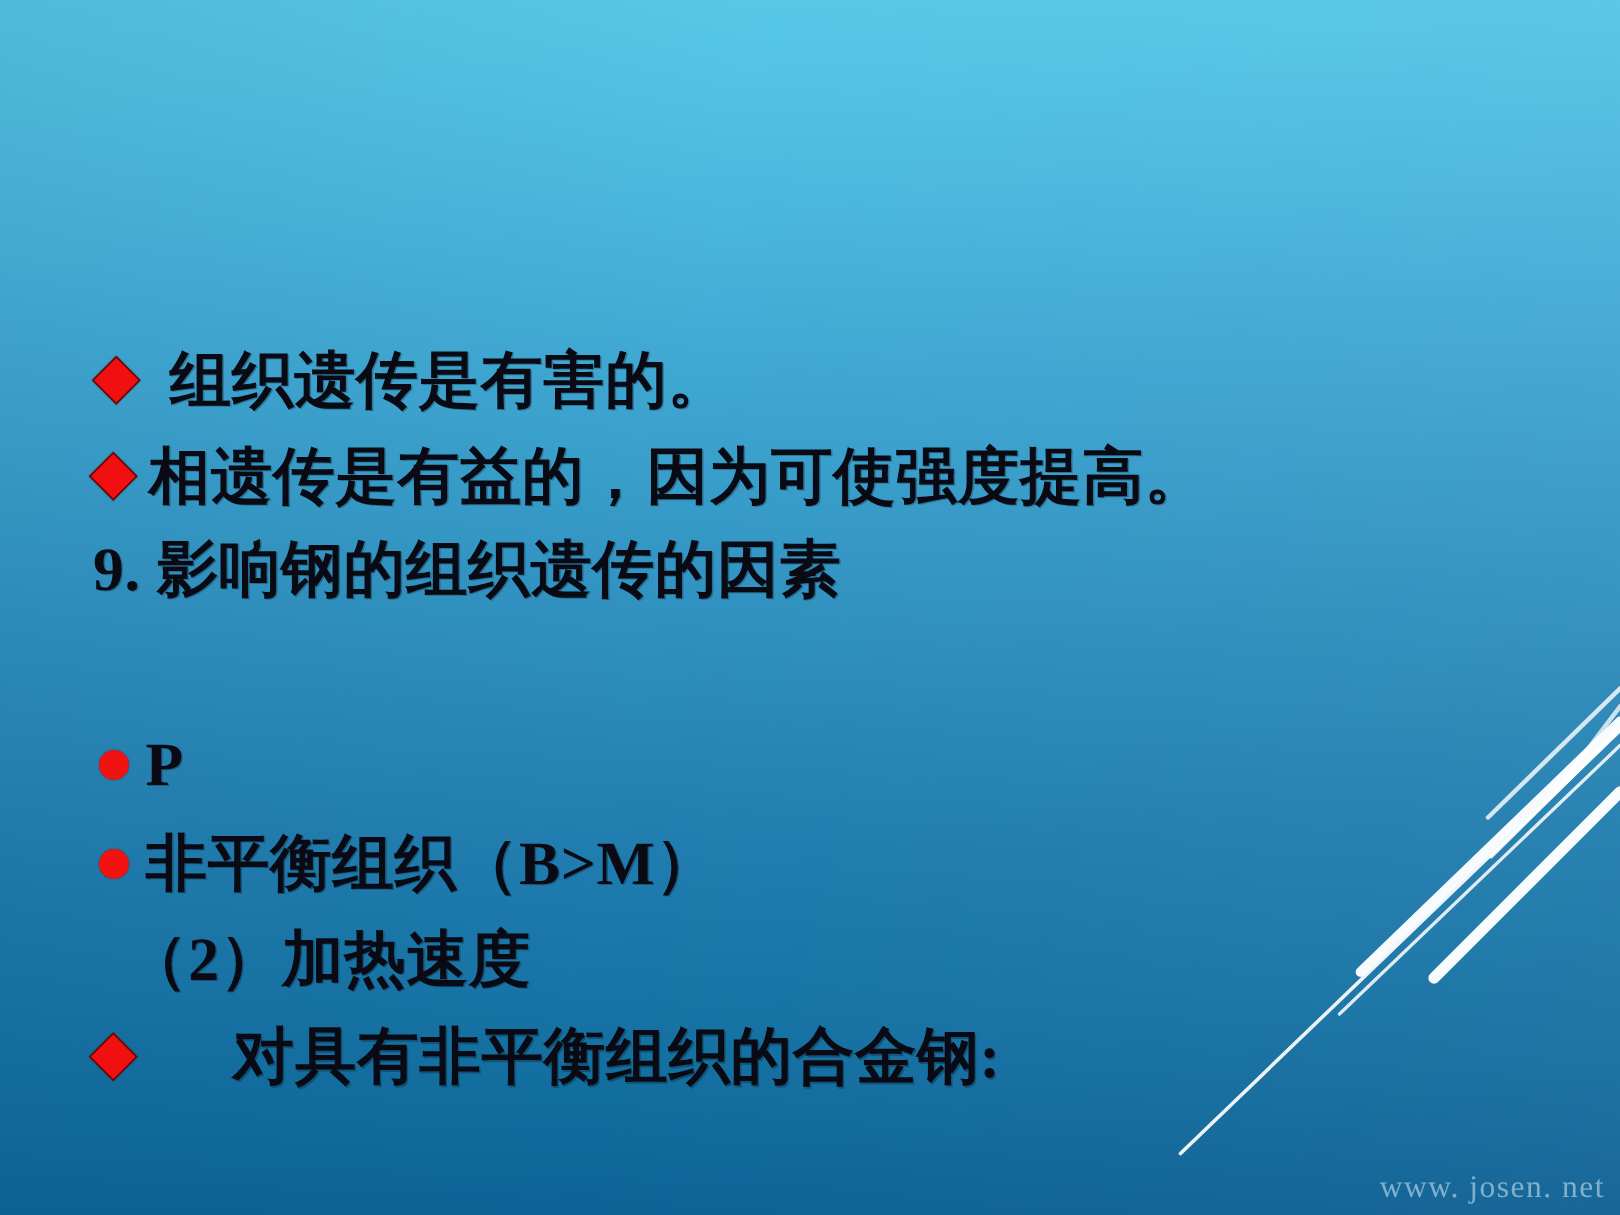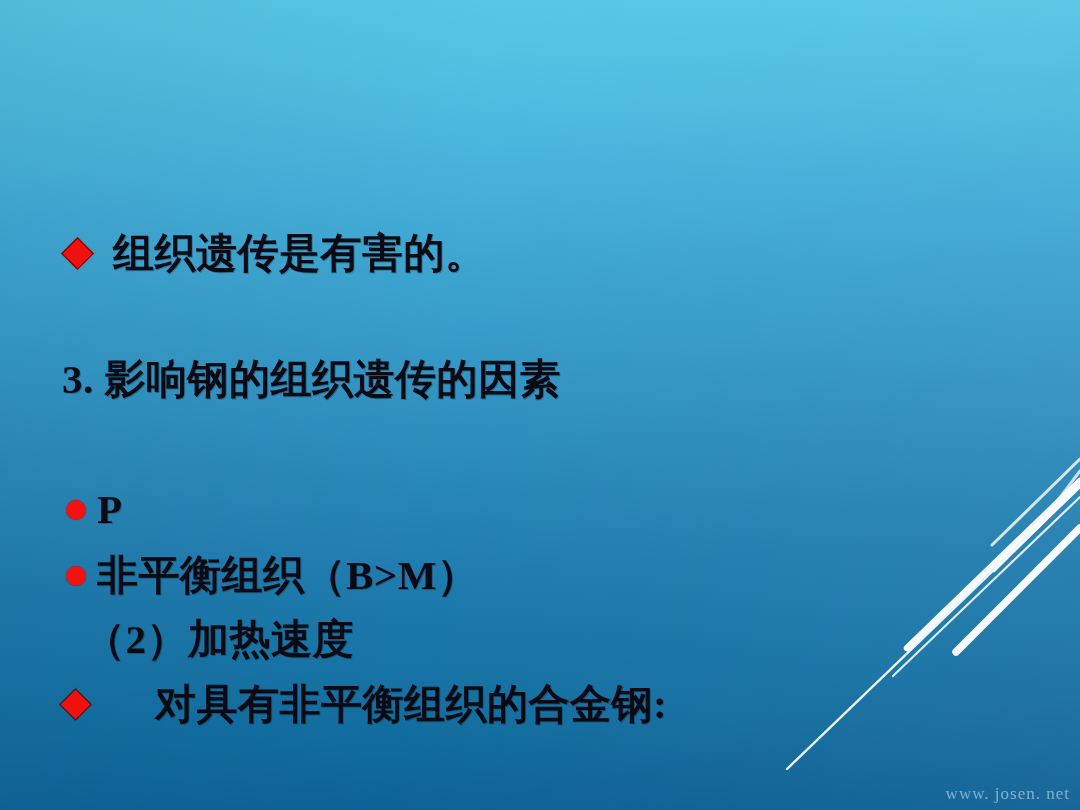--- a/index.html
+++ b/index.html
@@ -108,21 +108,21 @@
   #l6 { left: 66px;  top: 516px; }
   #l7 { left: 84px;  top: 580px; }
   #l8 { left: 64px;  top: 645px; gap: 44px; }
 
   
   .watermark {
     position: absolute;
     right: 10px;
     bottom: 6px;
     font-family: "Liberation Serif", "DejaVu Serif", serif;
-    font-size: 17px;
+    font-size: 21px;
     letter-spacing: 1px;
     color: rgba(215,235,245,0.55);
   }
 </style>
 </head>
 <body>
 
 <div id="slide">
 
   <svg class="streaks" width="1080" height="810" viewBox="0 0 1080 810" aria-hidden="true">
@@ -144,24 +144,28 @@
     </g>
   </svg>
 
   <div class="content">
 
     <div class="line big" id="l1">
       <span class="bullet diamond wide"></span>
       <span class="txt">组织遗传是有害的。</span>
     </div>
 
+    <div class="line big" id="l2">
+      <span class="bullet diamond"></span>
+      <span class="txt">相遗传是有益的，因为可使强度提高。</span>
+    </div>
 
     <div class="line big" id="l3">
       <span class="bullet none"></span>
-      <span class="txt">3. 影响钢的组织遗传的因素</span>
+      <span class="txt">9. 影响钢的组织遗传的因素</span>
     </div>
 
 
     <div class="line big" id="l5">
       <span class="bullet circle"></span>
       <span class="txt">P</span>
     </div>
 
     <div class="line big" id="l6">
       <span class="bullet circle"></span>

